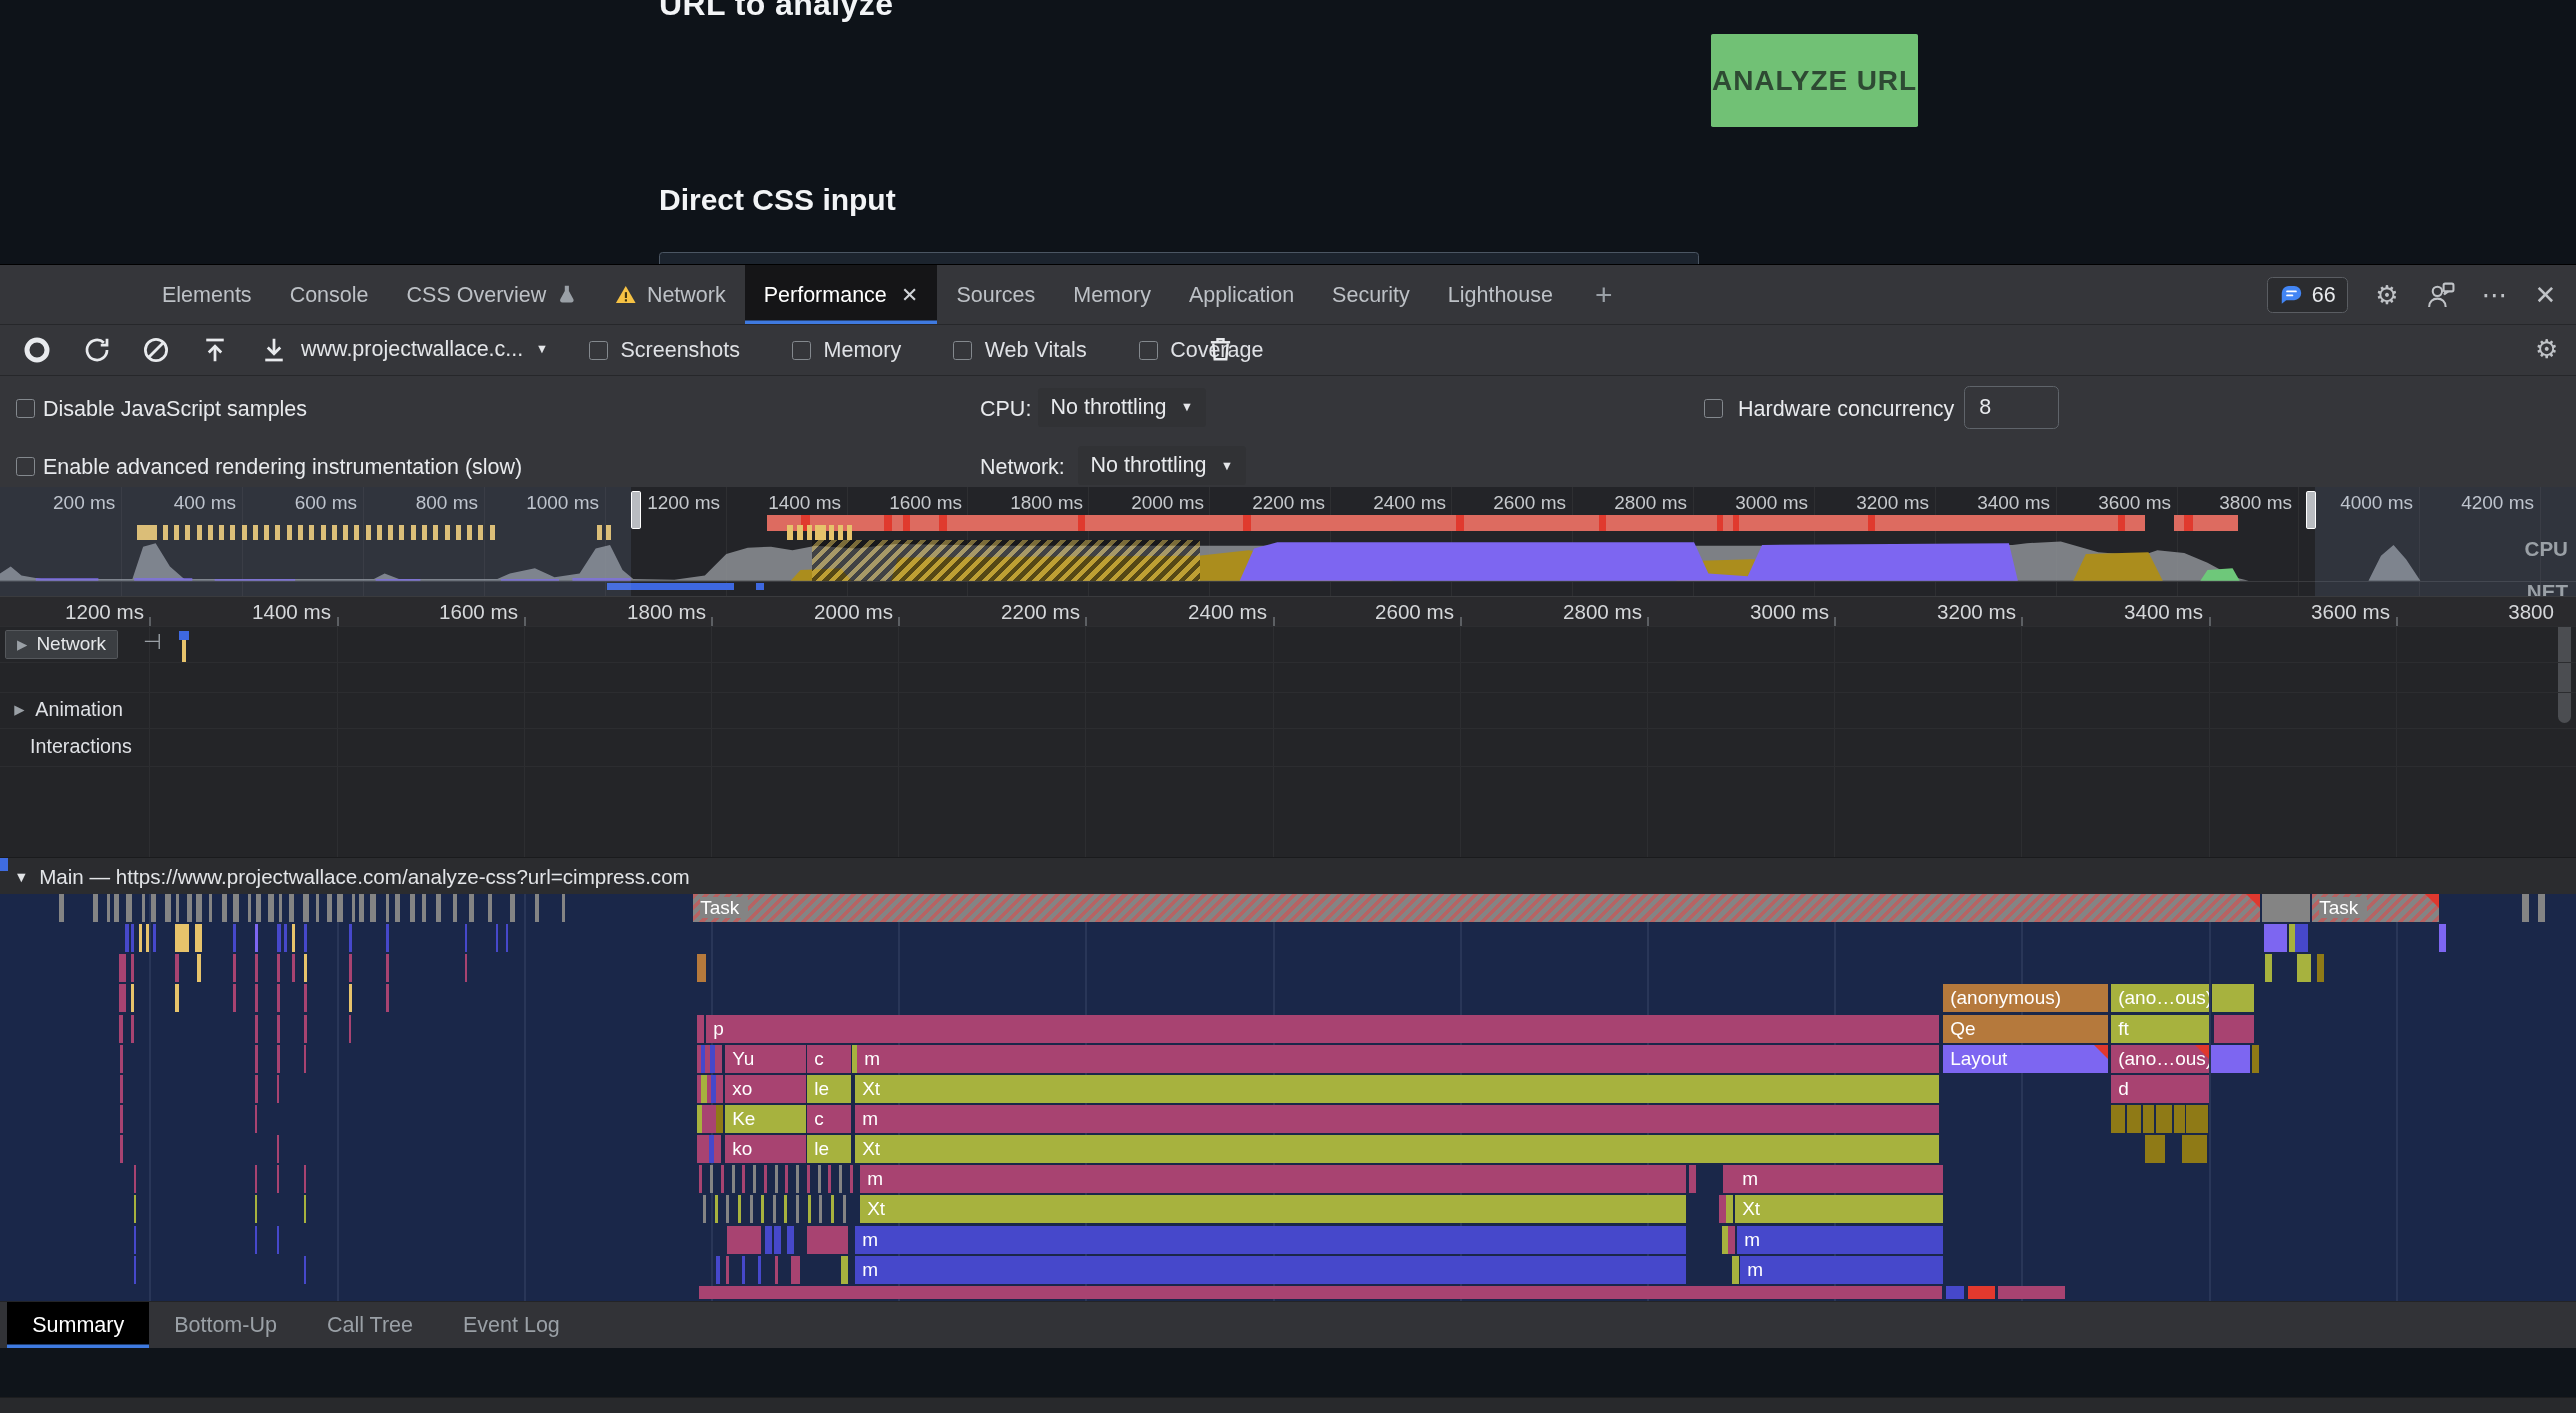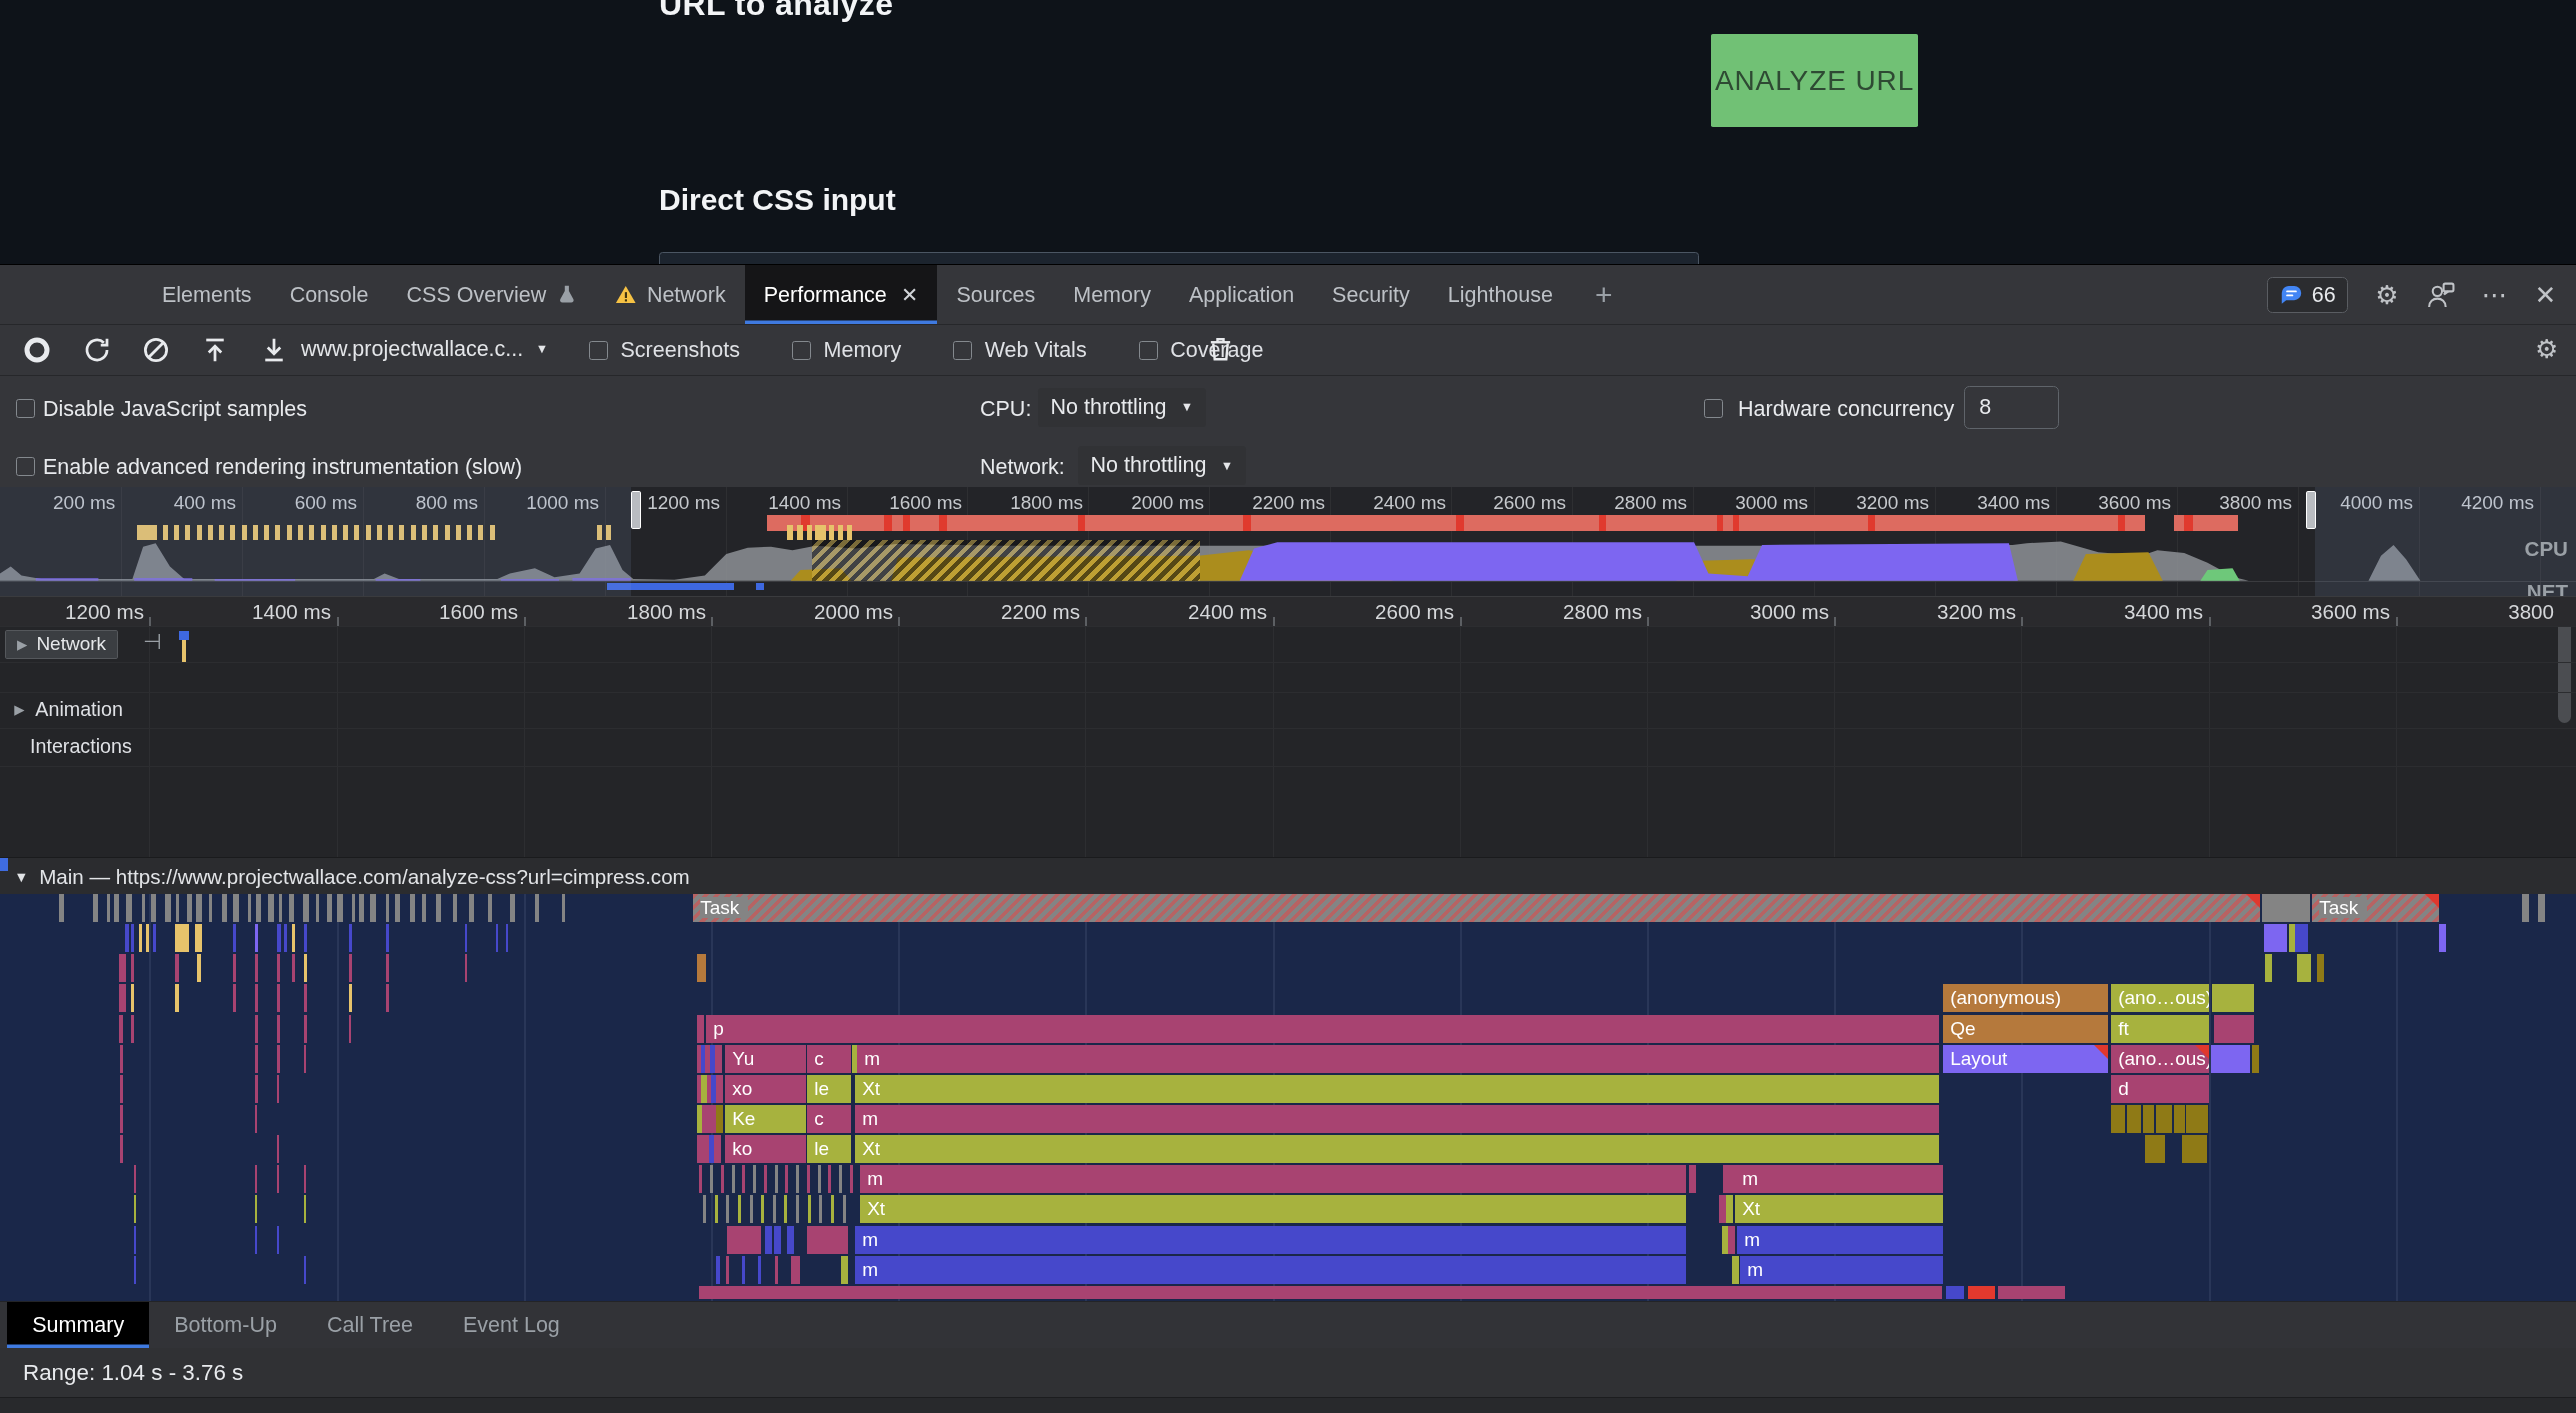--- a/index.html
+++ b/index.html
@@ -8,21 +8,21 @@
   #root { position:relative; width:2576px; height:1413px; overflow:hidden; }
   .abs { position:absolute; }
 
   
   #page-top { left:0; top:0; width:2576px; height:264px; background:#0e1319; overflow:hidden; }
   .site-h1 { left:659px; top:-14.3px; font-size:32px; font-weight:bold; color:#f2f4f6; letter-spacing:0.4px; }
   .site-input { left:659px; top:36px; width:1040px; height:90px; background:#1c242e;
     border:1.8px solid #4b5663; border-radius:3.6px; color:#c6cdd4; font-size:26px; padding:0 30px;
     font-family:inherit; }
   .site-btn { left:1711px; top:34px; width:207px; height:93px; background:#71c175; border:none;
-    border-radius:1.8px; color:#2e4a33; font-size:28px; font-weight:normal; letter-spacing:0.9px; cursor:pointer; }
+    border-radius:1.8px; color:#2e4a33; font-size:28px; font-weight:bold; letter-spacing:0.9px; cursor:pointer; }
   .site-h2 { left:659px; top:183px; font-size:30px; font-weight:bold; color:#f2f4f6; }
   .site-input2 { left:659px; top:252px; width:1040px; height:27px; background:#1c242e;
     border:1.8px solid #4b5663; border-radius:3.6px 3.6px 0 0; }
 
   
   #tabbar { left:0; top:264px; width:2576px; height:60px; background:#35363a; border-top:0.9px solid #000; }
   .tb-icon { top:279px; width:30px; height:30px; color:#bdc1c6; }
   .vsep { left:128px; top:278px; width:0.9px; height:32px; background:#53565a; }
   #tabs { left:143px; top:0; height:60px; display:flex; align-items:stretch; }
   .tab { display:flex; align-items:center; gap:10.7px; padding:0 19px; font-size:21.5px; color:#bdc1c6; cursor:pointer; white-space:nowrap; }
@@ -723,19 +723,16 @@
       <div class="abs" style="left: 758px; top: 362px; width: 2.7px; height: 28px; background: rgb(70, 72, 203);"></div>
       <div class="abs" style="left: 775px; top: 362px; width: 2.7px; height: 28px; background: rgb(168, 67, 113);"></div>
     </div>
 
   <div id="bottom-tabs" class="abs">
       <div class="btab active">Summary</div>
       <div class="btab">Bottom-Up</div>
       <div class="btab">Call Tree</div>
       <div class="btab">Event Log</div>
     </div>
-  <div id="range-row" class="abs">
-    <span>Range: 1.04 s - 3.76 s</span>
-  </div>
   <div id="bottom-strip" class="abs"></div>
 
 </div>
 
 
 </body></html>

